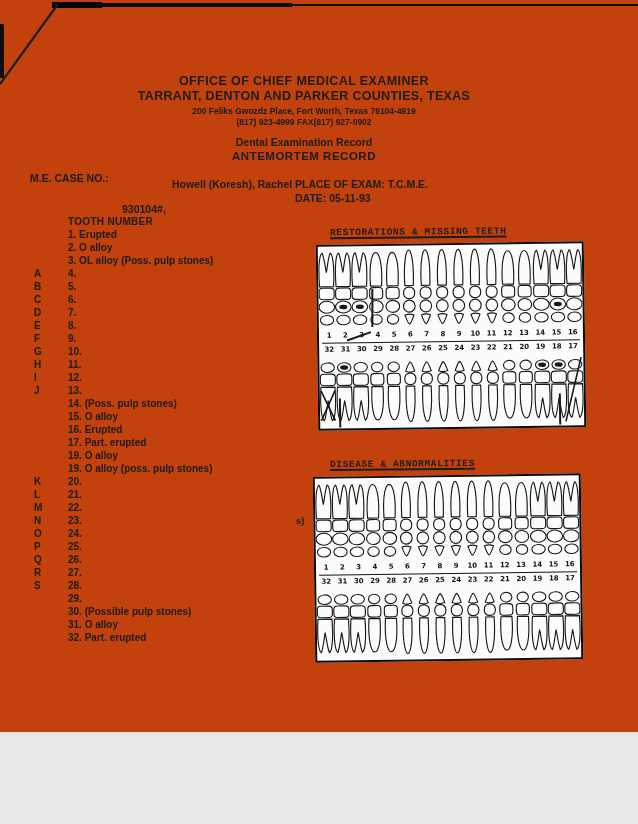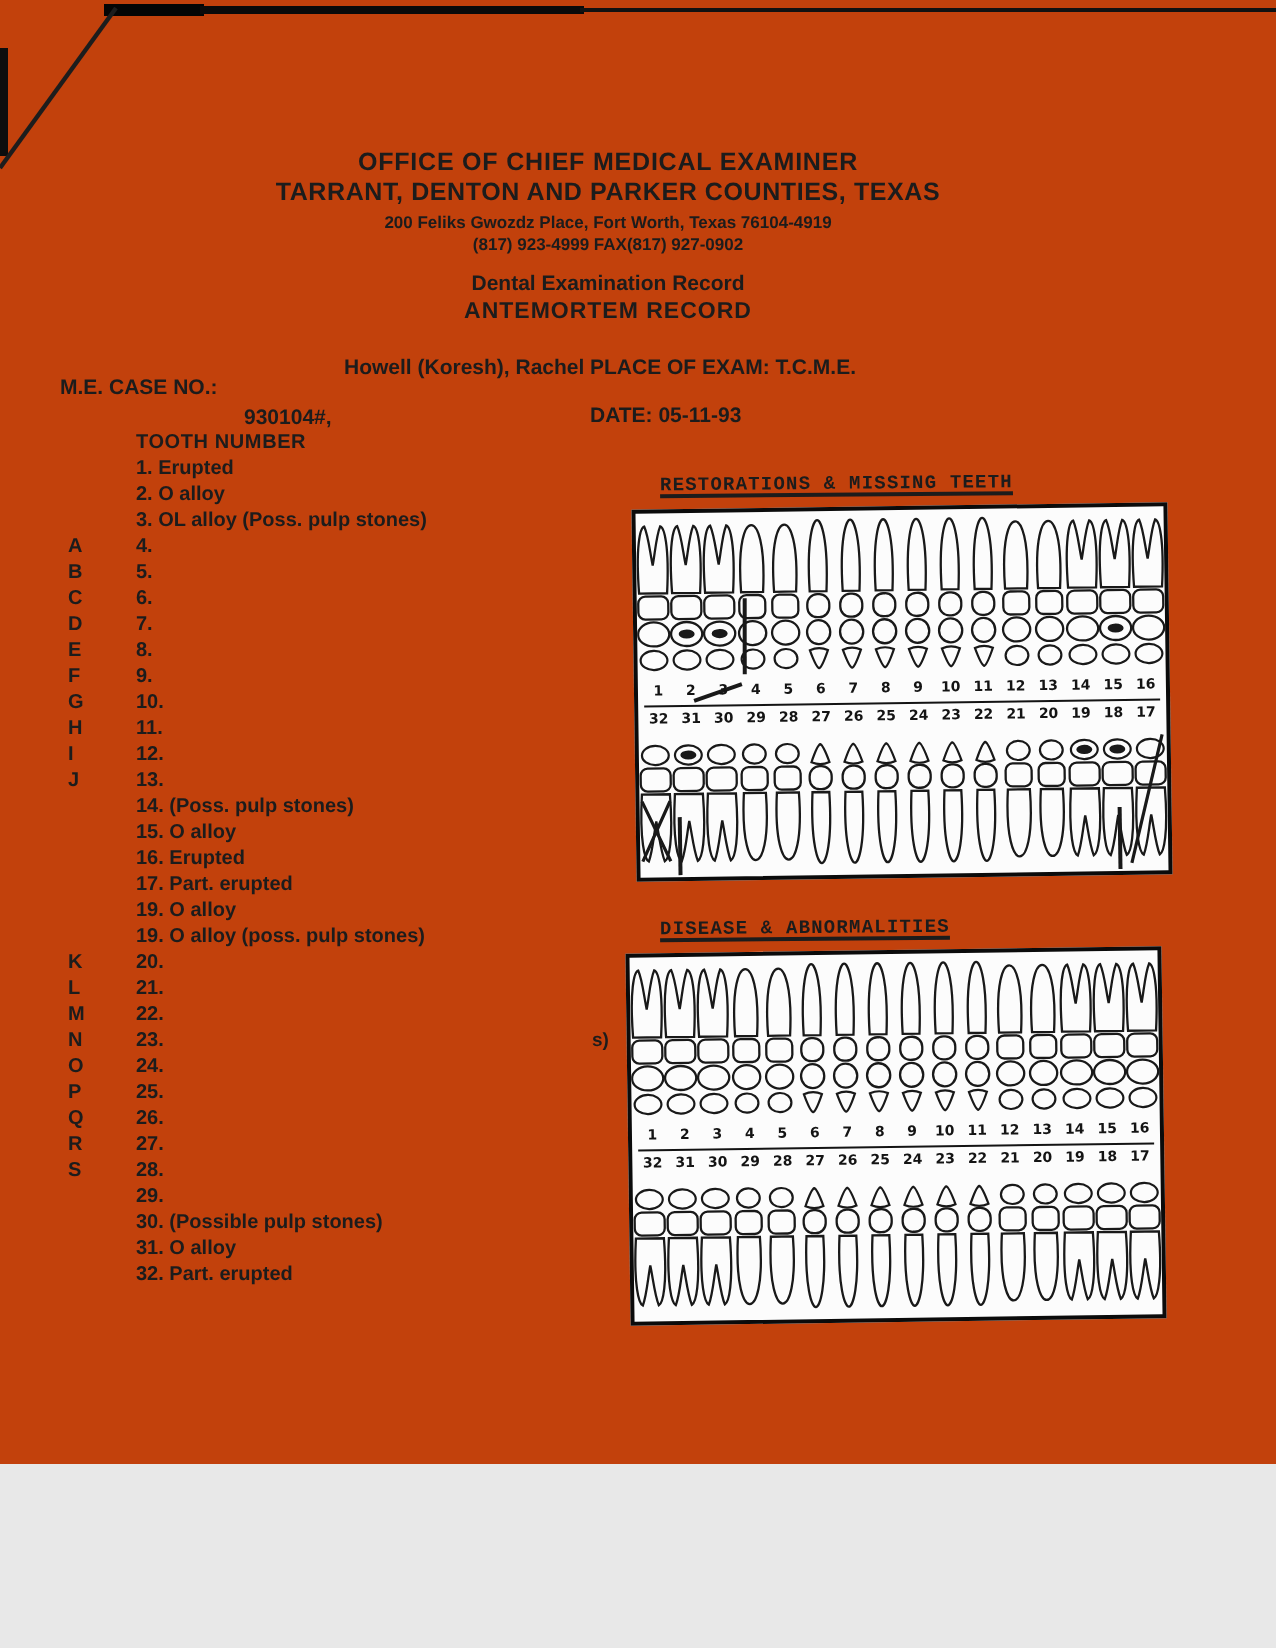--- a/index.html
+++ b/index.html
@@ -22,21 +22,21 @@
   
   .case{position:absolute;font-size:10.5px;font-weight:bold;white-space:nowrap;}
   
   .list-title{position:absolute;left:68px;top:216px;font-size:10px;font-weight:bold;letter-spacing:.3px;}
   .tooth-rows{position:absolute;left:0;top:229px;width:320px;}
   .tooth-row{position:relative;height:13px;}
   .tooth-row .lt{position:absolute;left:34px;top:0;font-size:10px;font-weight:bold;}
   .tooth-row .tx{position:absolute;left:68px;top:0;font-size:10px;font-weight:bold;white-space:nowrap;}
   
   .chart{position:absolute;width:272px;}
-  .chart1{left:317px;top:236px;}
+  .chart1{left:317px;top:226px;}
   .chart2{left:314px;top:458px;}
   .chart-title{display:block;font-family:"Liberation Mono",monospace;font-size:9.5px;font-weight:bold;
                letter-spacing:.6px;text-decoration:underline;text-underline-offset:2px;
                text-decoration-thickness:1.5px;white-space:nowrap;transform:rotate(-.5deg);}
   .chart1 .chart-title{margin-left:13px;}
   .chart2 .chart-title{margin-left:16px;}
   .box{position:relative;margin-top:6px;width:264px;height:182px;border:2px solid #0b0b0b;
        transform:rotate(-.8deg);background:#fcfcfc;}
   .box svg{position:absolute;left:0;top:0;}
   .num-row{position:absolute;left:2px;right:2px;display:flex;}
@@ -60,25 +60,25 @@
     <line x1="0" y1="84" x2="58" y2="4" stroke="#1d1d1d" stroke-width="2.2"></line>
   </svg>
 
   <div class="hdr h1">OFFICE OF CHIEF MEDICAL EXAMINER</div>
   <div class="hdr h2">TARRANT, DENTON AND PARKER COUNTIES, TEXAS</div>
   <div class="hdr addr">200 Feliks Gwozdz Place, Fort Worth, Texas 76104-4919</div>
   <div class="hdr phone">(817) 923-4999    FAX(817) 927-0902</div>
   <div class="hdr amr">ANTEMORTEM RECORD</div>
   <div class="hdr dtr">Dental Examination Record</div>
 
-  <span class="case" style="left:30px;top:188px;">M.E. CASE NO.:</span>
+  <span class="case" style="left:30px;top:172px;">M.E. CASE NO.:</span>
   <span class="case" style="left:122px;top:178px;margin-top:25px;">930104#,</span>
   <span class="case" style="left:172px;top:178px;text-align:right;">Howell (Koresh), Rachel</span>
   <span class="case" style="left:295px;top:178px;">PLACE OF EXAM: T.C.M.E.</span>
-  <span class="case" style="left:295px;top:202px;">DATE:  05-11-93</span>
+  <span class="case" style="left:295px;top:192px;">DATE:  05-11-93</span>
 
   <div class="list-title">TOOTH NUMBER</div>
   <div class="tooth-rows">
 
       <div class="tooth-row">
         <span class="lt"></span>
         <span class="tx">1. Erupted</span>
       </div>
 
       <div class="tooth-row">

